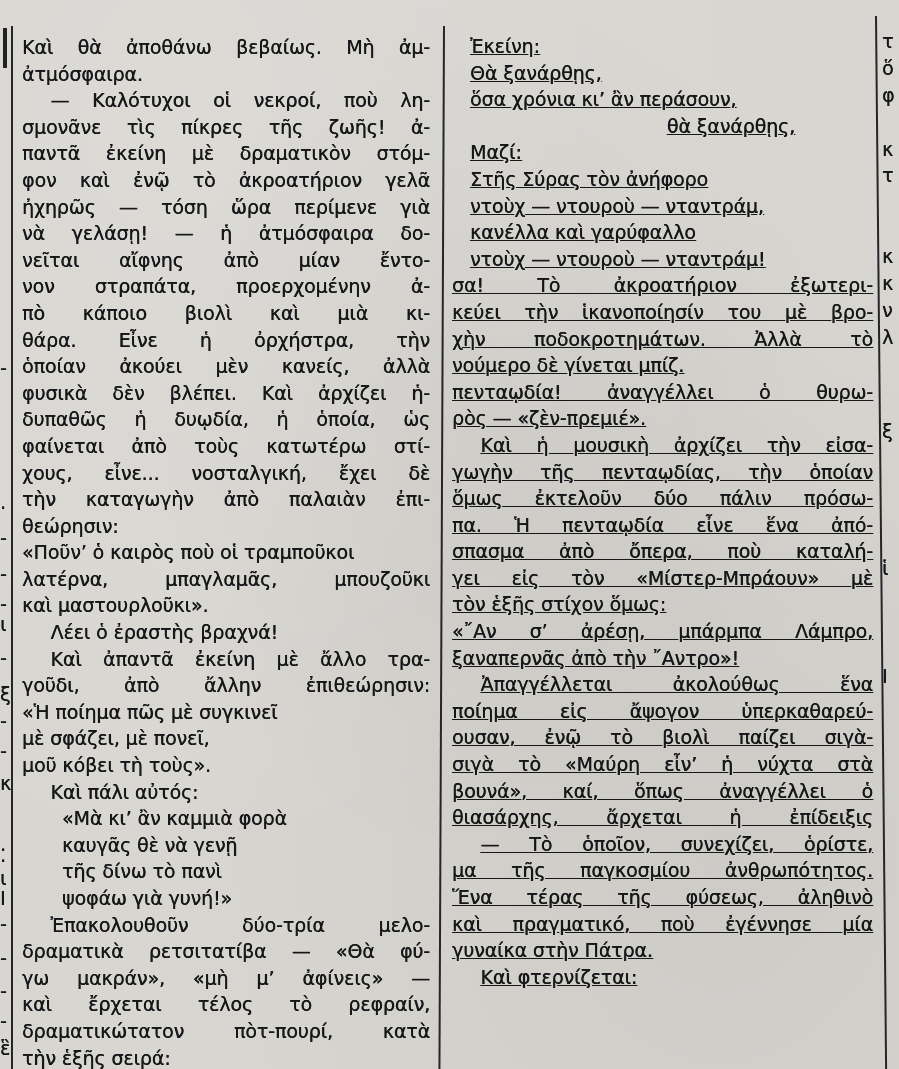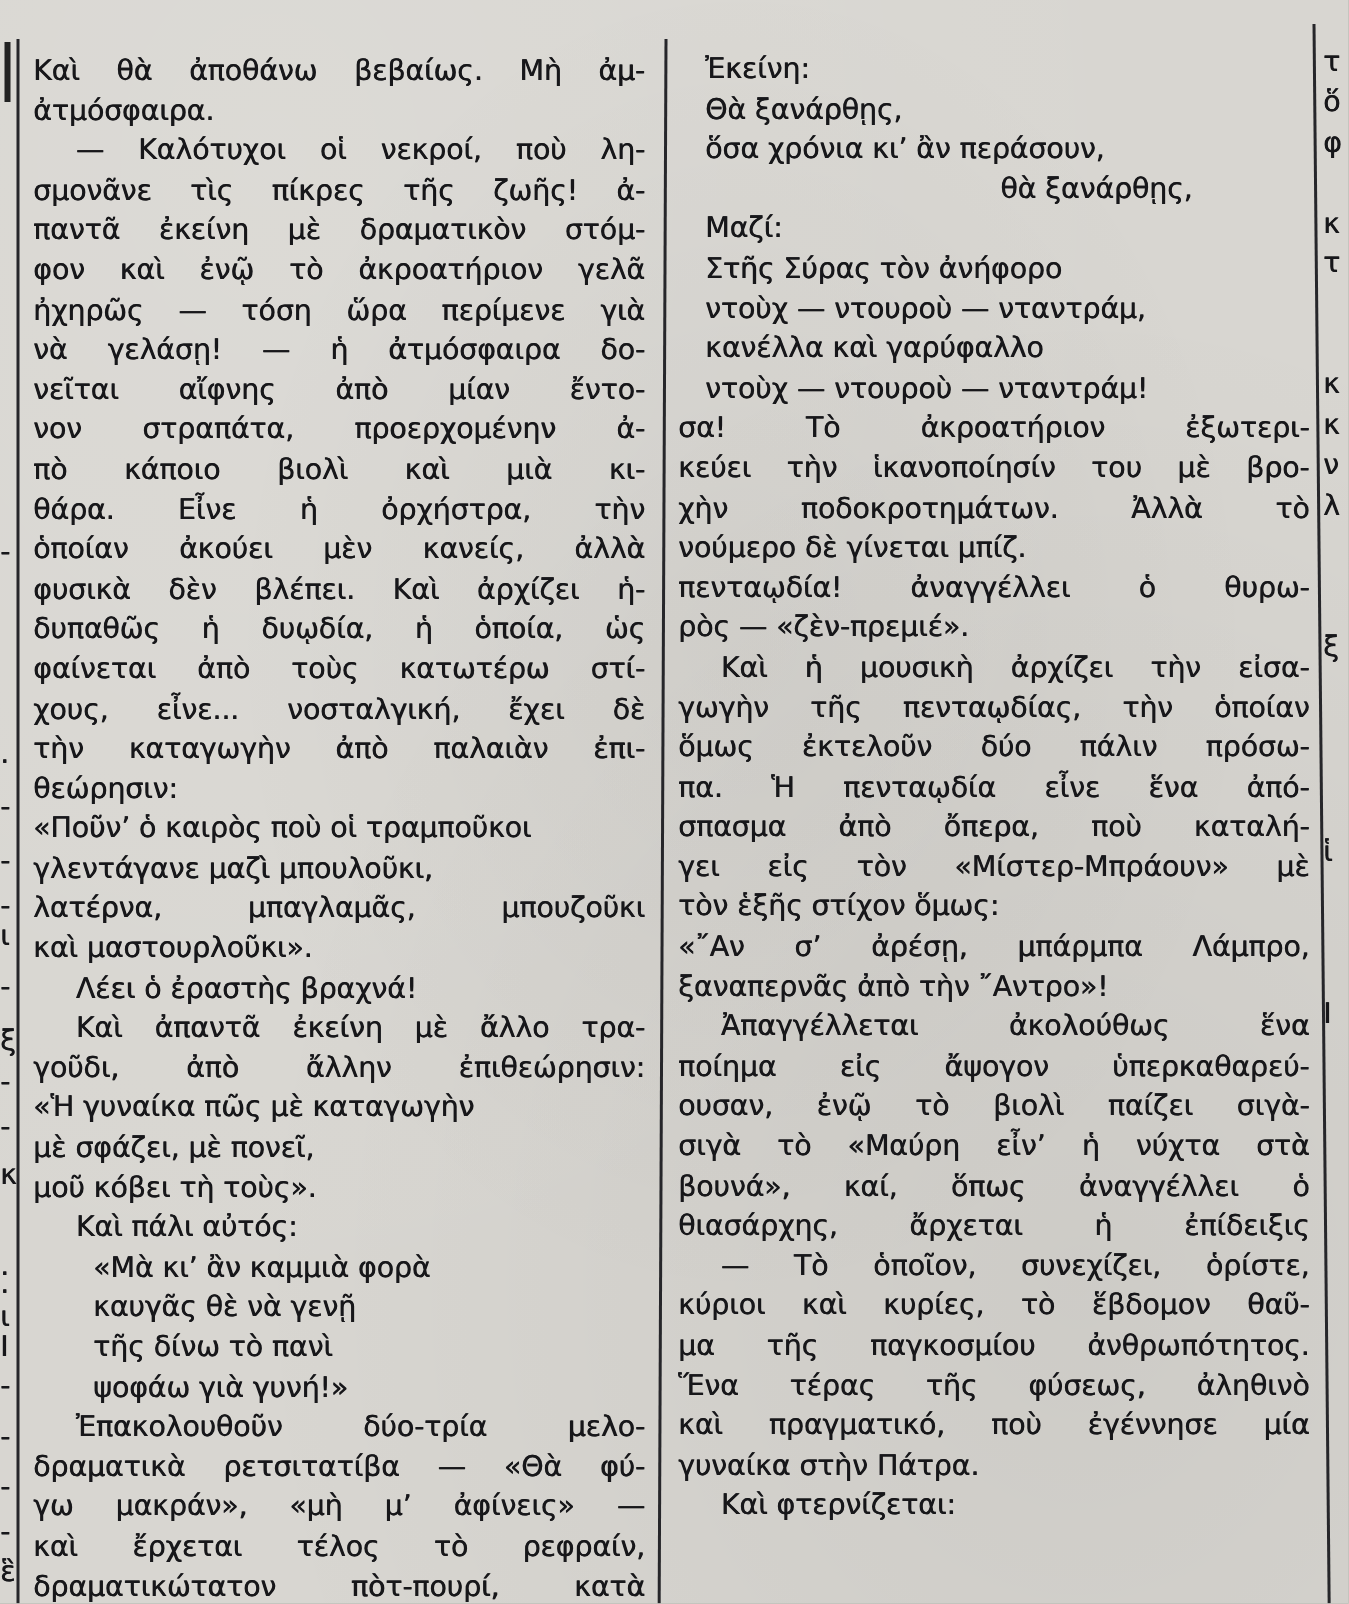--- a/index.html
+++ b/index.html
@@ -16,21 +16,21 @@
     font-family:"DejaVu Sans",sans-serif;
     color:#17171a;
   }
   .rule{position:absolute;width:2px;background:#26262a;}
   .rule-left{left:11px;top:26px;height:1043px;}
   .rule-mid{left:443px;top:26px;height:1043px;transform:rotate(0.25deg);transform-origin:top left;}
   .rule-right{left:875px;top:16px;height:1053px;transform:rotate(-0.55deg);transform-origin:top left;}
   .ink-mark{position:absolute;left:3px;top:28px;width:4px;height:40px;background:#222;}
   .col{position:absolute;margin-top:28px;}
   .col-left{left:22px;top:6px;width:408px;}
-  .col-middle{left:452px;top:5px;width:421px;}
+  .col-middle{left:452px;top:5px;width:421px;text-decoration:underline;}
   .line{
     height:26.6px;line-height:26.6px;
     font-size:19px;letter-spacing:-0.1px;
     text-shadow:0.35px 0 currentColor;
     white-space:normal;overflow:visible;
   }
   .line.j,.line.jp{text-align:justify;text-align-last:justify;}
   .line.jp,.line.lp{text-indent:1.5em;}
   .line.l{text-align:left;}
   .line.v{padding-left:40px;}
@@ -92,27 +92,26 @@
       <div class="line j">πὸ κάποιο βιολὶ καὶ μιὰ κι-</div>
       <div class="line j">θάρα. Εἶνε ἡ ὀρχήστρα, τὴν</div>
       <div class="line j">ὁποίαν ἀκούει μὲν κανείς, ἀλλὰ</div>
       <div class="line j">φυσικὰ δὲν βλέπει. Καὶ ἀρχίζει ἡ-</div>
       <div class="line j">δυπαθῶς ἡ δυῳδία, ἡ ὁποία, ὡς</div>
       <div class="line j">φαίνεται ἀπὸ τοὺς κατωτέρω στί-</div>
       <div class="line j">χους, εἶνε... νοσταλγική, ἔχει δὲ</div>
       <div class="line j">τὴν καταγωγὴν ἀπὸ παλαιὰν ἐπι-</div>
       <div class="line l">θεώρησιν:</div>
       <div class="line l">«Ποῦν’ ὁ καιρὸς ποὺ οἱ τραμποῦκοι</div>
-      <div class="line l">γλεντάγανε μαζὶ μπουλοῦκι,</div>
       <div class="line j">λατέρνα, μπαγλαμᾶς, μπουζοῦκι</div>
       <div class="line l">καὶ μαστουρλοῦκι».</div>
       <div class="line lp">Λέει ὁ ἐραστὴς βραχνά!</div>
       <div class="line jp">Καὶ ἀπαντᾶ ἐκείνη μὲ ἄλλο τρα-</div>
       <div class="line j">γοῦδι, ἀπὸ ἄλλην ἐπιθεώρησιν:</div>
-      <div class="line l">«Ἡ γυναίκα πῶς μὲ καταγωγὴν</div>
+      <div class="line l">«Ἡ ποίημα πῶς μὲ συγκινεῖ</div>
       <div class="line l">μὲ σφάζει, μὲ πονεῖ,</div>
       <div class="line l">μοῦ κόβει τὴ τοὺς».</div>
       <div class="line lp">Καὶ πάλι αὐτός:</div>
       <div class="line v">«Μὰ κι’ ἂν καμμιὰ φορὰ</div>
       <div class="line v">καυγᾶς θὲ νὰ γενῇ</div>
       <div class="line v">τῆς δίνω τὸ πανὶ</div>
       <div class="line v">ψοφάω γιὰ γυνή!»</div>
       <div class="line jp">Ἐπακολουθοῦν δύο-τρία μελο-</div>
       <div class="line j">δραματικὰ ρετσιτατίβα — «Θὰ φύ-</div>
       <div class="line j">γω μακράν», «μὴ μ’ ἀφίνεις» —</div>
@@ -145,21 +144,20 @@
       <div class="line l">τὸν ἑξῆς στίχον ὅμως:</div>
       <div class="line j">«῎Αν σ’ ἀρέσῃ, μπάρμπα Λάμπρο,</div>
       <div class="line l">ξαναπερνᾶς ἀπὸ τὴν ῎Αντρο»!</div>
       <div class="line jp">Ἀπαγγέλλεται ἀκολούθως ἕνα</div>
       <div class="line j">ποίημα εἰς ἄψογον ὑπερκαθαρεύ-</div>
       <div class="line j">ουσαν, ἐνῷ τὸ βιολὶ παίζει σιγὰ-</div>
       <div class="line j">σιγὰ τὸ «Μαύρη εἶν’ ἡ νύχτα στὰ</div>
       <div class="line j">βουνά», καί, ὅπως ἀναγγέλλει ὁ</div>
       <div class="line j">θιασάρχης, ἄρχεται ἡ ἐπίδειξις</div>
       <div class="line jp">— Τὸ ὁποῖον, συνεχίζει, ὁρίστε,</div>
-      <div class="line j">κύριοι καὶ κυρίες, τὸ ἕβδομον θαῦ-</div>
       <div class="line j">μα τῆς παγκοσμίου ἀνθρωπότητος.</div>
       <div class="line j">Ἕνα τέρας τῆς φύσεως, ἀληθινὸ</div>
       <div class="line j">καὶ πραγματικό, ποὺ ἐγέννησε μία</div>
       <div class="line l">γυναίκα στὴν Πάτρα.</div>
       <div class="line lp">Καὶ φτερνίζεται:</div>
     </div>
 
   <div class="edge edge-right" id="edge-right">
       <span class="frag" style="top: 30px;">τ</span>
       <span class="frag" style="top: 57px;">ὅ</span>

